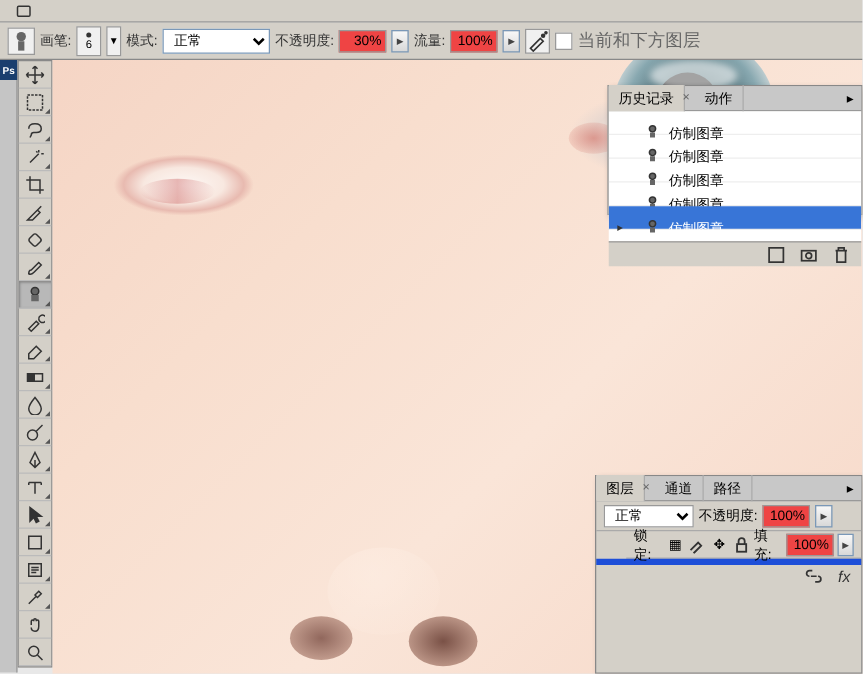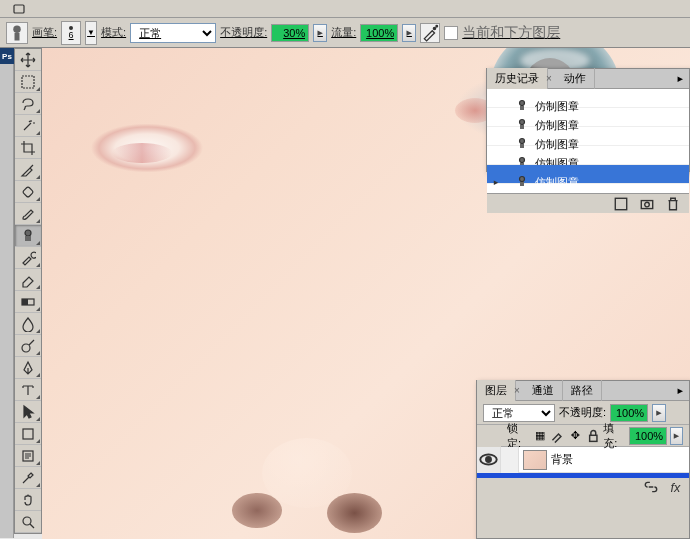--- a/index.html
+++ b/index.html
@@ -2,29 +2,29 @@
 <html><head>
 <meta charset="utf-8">
 <style>
 * { margin: 0; padding: 0; box-sizing: border-box; font-family: "Microsoft YaHei", Arial, sans-serif; font-size: 11px; }
 body { width: 690px; height: 539px; background: #e8e8e8; position: relative; overflow: hidden; }
 
 .menu-bar { height: 18px; background: #d4d0c8; border-bottom: 1px solid #999; position: relative; }
 .menu-icon { position: absolute; left: 12px; top: 2px; width: 14px; height: 14px; }
 .menu-icon svg { width: 14px; height: 14px; }
 
-.options-bar { height: 30px; background: #d4d0c8; border-bottom: 1px solid #888; display: flex; align-items: center; padding: 0 6px; gap: 4px; text-decoration: underline; }
+.options-bar { height: 30px; background: #d4d0c8; border-bottom: 1px solid #888; display: flex; align-items: center; padding: 0 6px; gap: 4px; }
 .options-bar .tool-preset { width: 22px; height: 22px; background: #f0f0f0; border: 1px solid #999; display: flex; align-items: center; justify-content: center; }
 .options-bar label { color: #333; }
 .brush-preview { width: 20px; height: 24px; display: flex; flex-direction: column; align-items: center; justify-content: center; border: 1px solid #999; background: #f0f0f0; }
 .brush-dot { width: 4px; height: 4px; background: #333; border-radius: 50%; }
 .brush-size { font-size: 9px; }
 .brush-arrow { width: 12px; height: 24px; border: 1px solid #999; background: #f0f0f0; display: flex; align-items: center; justify-content: center; font-size: 8px; }
 .mode-select { height: 20px; width: 86px; border: 1px solid #7a98b8; background: #fff; padding: 0 4px; }
-.opt-input { width: 38px; height: 18px; border: 1px solid #999; background: #22c55e; text-align: right; padding: 0 3px; }
+.opt-input { width: 38px; height: 18px; border: 1px solid #999; background: #ef4444; text-align: right; padding: 0 3px; }
 .opt-arrow { width: 14px; height: 18px; background: linear-gradient(#f8f8f8,#d8d8d8); border: 1px solid #7a98b8; display: flex; align-items: center; justify-content: center; font-size: 7px; color: #444; }
 .airbrush-icon { width: 20px; height: 20px; border: 1px solid #999; background: #f0f0f0; display: flex; align-items: center; justify-content: center; }
 .sample-check { width: 14px; height: 14px; border: 1px solid #999; background: #fff; }
 .sample-label { color: #666; font-size: 14px; }
 
 .left-icons { position: absolute; left: 0; top: 48px; width: 14px; height: 490px; background: #c5c5c5; border-right: 1px solid #999; }
 .ps-logo { width: 14px; height: 16px; background: #1a3e6e; color: #fff; font-size: 8px; font-weight: bold; display: flex; align-items: center; justify-content: center; }
 
 .toolbox { position: absolute; left: 14px; top: 48px; width: 28px; background: #d4d0c8; border: 1px solid #888; }
 .tool-btn { width: 26px; height: 22px; display: flex; align-items: center; justify-content: center; border-bottom: 1px solid #bbb; cursor: pointer; position: relative; }
@@ -382,31 +382,20 @@
         <svg viewBox="0 0 12 12">
           <rect x="3" y="6" width="6" height="5"></rect>
           <path d="M4 6 L4 4 A2 2 0 0 1 8 4 L8 6"></path>
         </svg>
       </div>
     <label style="margin-left:auto">填充:</label>
     <input class="opt-input" value="100%" style="">
     <div class="opt-arrow">▶</div>
   </div>
   <div class="layer-list">
-    <div class="layer-item">
-      <div class="layer-vis">
-          <svg viewBox="0 0 14 14">
-            <ellipse cx="7" cy="7" rx="5" ry="3"></ellipse>
-            <circle cx="7" cy="7" r="1.5" fill="#333"></circle>
-          </svg>
-        </div>
-      <div class="layer-link"></div>
-      <div class="layer-thumb bg"></div>
-      <span class="layer-name">背景</span>
-    </div>
   </div>
   <div class="layer-footer">
     <div class="footer-icon">
         <svg viewBox="0 0 14 14">
           <path d="M4 7 A2 2 0 0 1 4 3 L6 3 M10 7 A2 2 0 0 1 10 11 L8 11 M5 7 L9 7"></path>
         </svg>
       </div>
     <div class="footer-icon">
         <svg viewBox="0 0 14 14">
           <text x="3" y="11" font-size="10" font-style="italic" fill="#333" stroke="none">fx</text>

